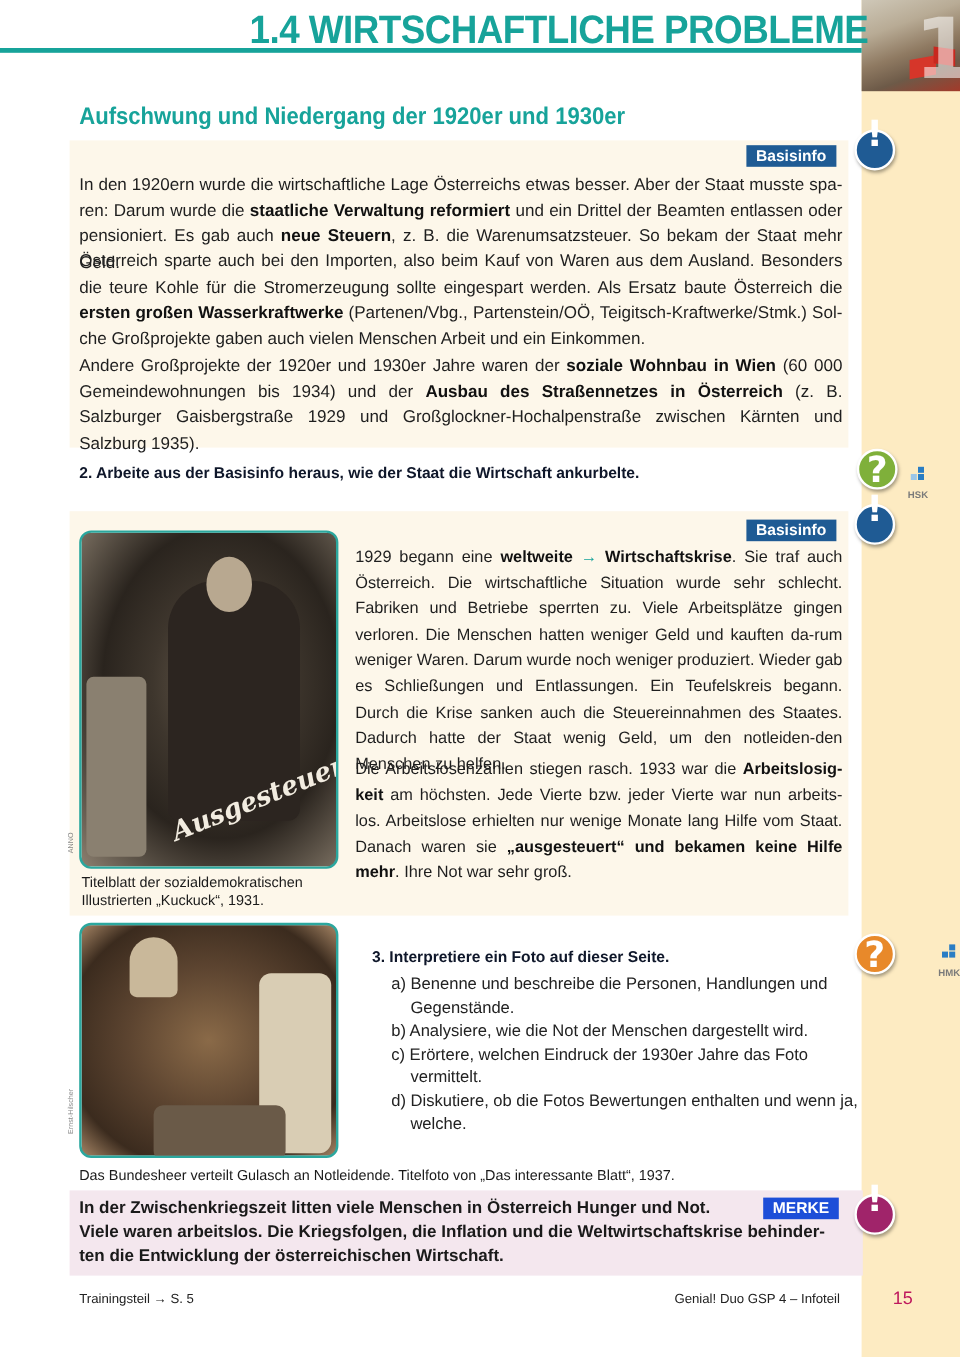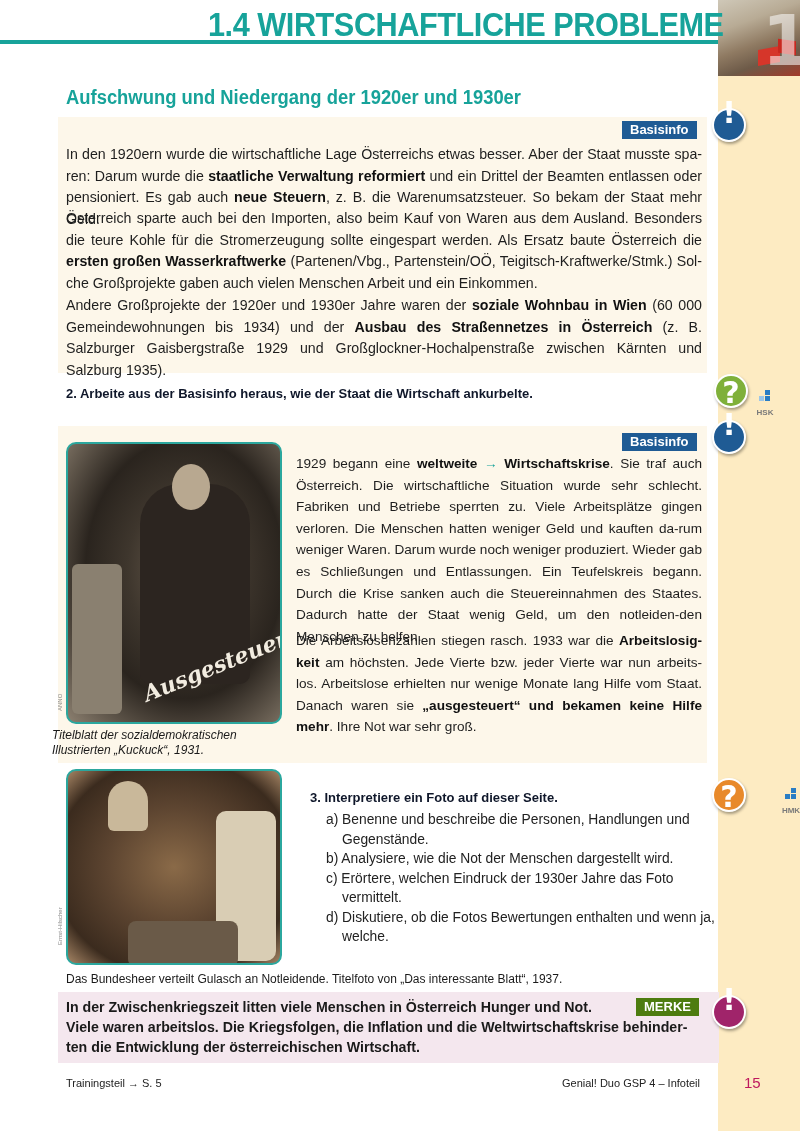--- a/index.html
+++ b/index.html
@@ -18,21 +18,21 @@
     font-family: "Liberation Sans", sans-serif; letter-spacing: -0.5px; line-height: 38px; transform: scaleX(0.93); transform-origin: left; white-space: nowrap; }
 
   .section-title { position: absolute; left: 66px; top: 86px; font-size: 20px; font-weight: bold; color: #17a39a; transform: scaleX(0.92); transform-origin: left; white-space: nowrap; }
 
   .box { position: absolute; background: #fdf7ea; }
   .box1 { left: 58px; top: 117px; width: 649px; height: 256px; }
   .box2 { left: 58px; top: 426px; width: 649px; height: 337px; }
   .merke-box { position: absolute; left: 58px; top: 992px; width: 661px; height: 71px; background: #f4e7ee; }
 
   .tag { position: absolute; background: #1f5b94; color: #fff; font-weight: bold; font-size: 13px; padding: 1px 8px; height: 18px; line-height: 16px; }
-  .tag.merke { background: #4d7c0f; text-align: center; }
+  .tag.merke { background: #1d4ed8; text-align: center; }
 
   .icon-circle { position: absolute; width: 34px; height: 34px; border-radius: 50%; color: #fff; font-weight: bold;
     font-size: 30px; text-align: center; line-height: 34px; box-shadow: 1px 2px 3px rgba(0,0,0,0.35); border: 2px solid #fff; font-family:"DejaVu Sans", sans-serif; }
   .icon-circle.blue { background: #1f5b94; }
   .icon-circle.green { background: #7fb03a; }
   .icon-circle.orange { background: #e8892a; }
   .icon-circle.purple { background: #a0246a; }
   .icon-circle .bang { display:block; margin-top:-14px; }
 
   .comp { position: absolute; width: 30px; text-align: center; }
@@ -67,21 +67,21 @@
     background: radial-gradient(ellipse at 50% 50%, #8a6a48 0%, #5c4430 45%, #3b2b1e 80%, #a48464 100%); }
   .photo2 .apron { position:absolute; left:148px; top:40px; width:60px; height:150px; background:#d9cdb4; border-radius: 10px; }
   .photo2 .scarf { position:absolute; left:40px; top:10px; width:40px; height:50px; background:#c9b89a; border-radius: 20px 20px 6px 6px; }
   .photo2 .pot { position:absolute; left:60px; top:150px; width:110px; height:46px; background:#6a5a48; border-radius: 8px; }
 
   .credit { position: absolute; font-size: 6px; color: #888; transform: rotate(-90deg); transform-origin: left top; white-space: nowrap; }
   .credit1 { left: 57px; top: 711px; }
   .credit2 { left: 57px; top: 945px; }
 
   .caption { position: absolute; font-size: 12px; color: #1a1a1a; line-height: 14.5px; }
-  .cap1 { left: 52px; top: 728px; width: 220px; font-style: italic; }
+  .cap1 { left: 68px; top: 728px; width: 220px; }
   .cap2 { left: 66px; top: 972px; }
 
   .merke-text { position: absolute; left: 66px; top: 997px; width: 640px; font-size: 14.2px; line-height: 20px; font-weight: bold; color: #1a1a1a; }
 
   .footer-left { position: absolute; left: 66px; top: 1077px; font-size: 11px; color: #222; }
   .footer-right { position: absolute; left: 562px; top: 1077px; font-size: 11px; color: #222; }
   .page-num { position: absolute; left: 744px; top: 1074px; font-size: 15px; color: #be185d; }
 </style>
 </head>
 <body>

